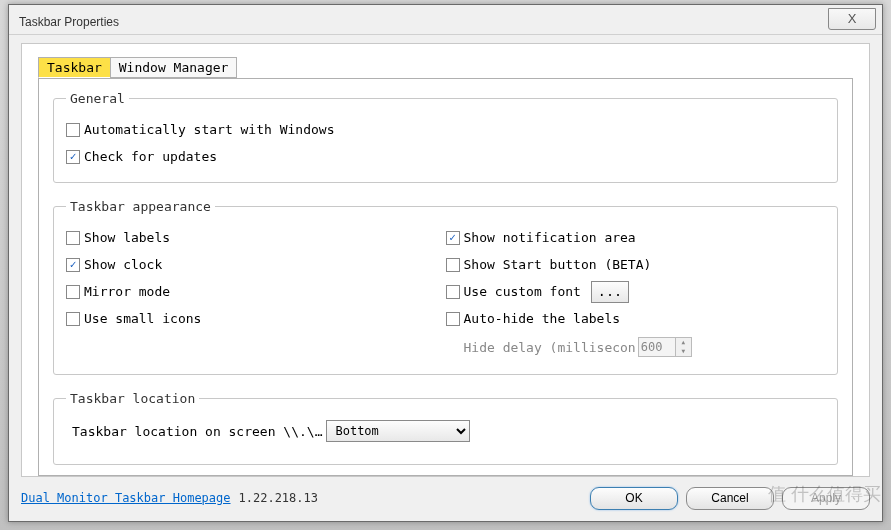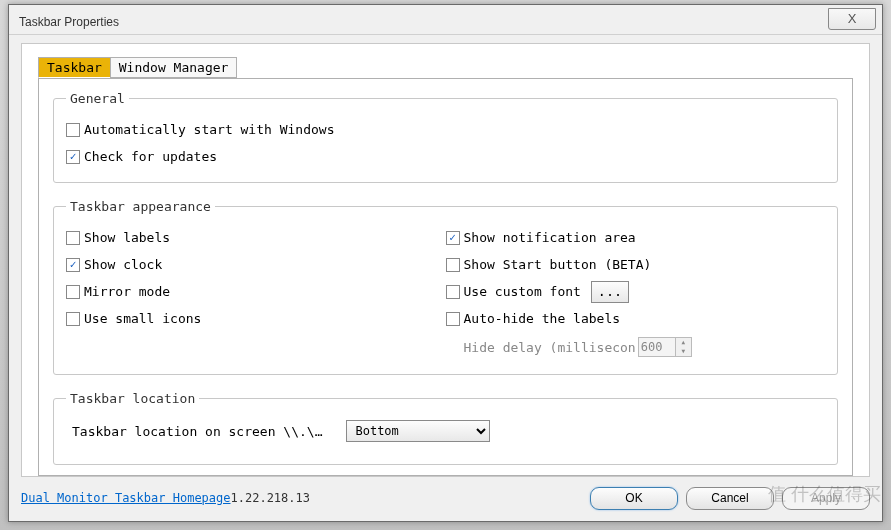--- a/index.html
+++ b/index.html
@@ -64,21 +64,21 @@
     }
     .tab {
       border: 1px solid #b0b0b0;
       padding: 2px 8px;
       font-size: 13px;
       cursor: pointer;
       background: #f8f8f8;
       margin-right: -1px;
     }
     .tab.active {
-      background: #eab308;
+      background: #fde047;
       border-bottom: 1px solid #fff;
     }
     .tab-body {
       border: 1px solid #b0b0b0;
       border-top: 1px solid #b0b0b0;
       padding: 12px 14px;
       background: #fff;
       height: 398px;
       margin-top: -1px;
     }
@@ -145,39 +145,39 @@
     }
     .spin .btns {
       width: 16px;
       border: 1px solid #bbb;
       border-left: none;
       display: flex;
       flex-direction: column;
       background: #f0f0f0;
     }
     .spin .btns div { flex:1; font-size:6px; line-height:8px; text-align:center; color:#888; cursor:pointer;}
-    .loc-row { display:flex; align-items:center; gap:24px; padding:4px 0 10px 6px;}
+    .loc-row { display:flex; align-items:center; gap:4px; padding:4px 0 10px 6px;}
     select.loc {
       width: 144px;
       height: 22px;
       border: 1px solid #8a8a8a;
       background: linear-gradient(to bottom,#fdfdfd,#e8e8e8);
       font-family: monospace;
       font-size: 12px;
       padding-left: 4px;
     }
     .footer {
       position: absolute;
       left: 12px; right: 12px; bottom: 10px;
       height: 26px;
       display: flex;
       align-items: center;
       justify-content: space-between;
     }
-    .footer-left { display:flex; align-items:baseline; gap:0;justify-content:center;}
+    .footer-left { display:flex; align-items:baseline; gap:8px;justify-content:center;}
     .link { color: #0066cc; text-decoration: underline; cursor:pointer; font-size:12px;}
     .version { font-size:12px; color:#333;}
     .footer-btns { display:flex; gap:8px;}
     .btn {
       width: 88px; height: 23px;
       border: 1px solid #8a8a8a;
       border-radius: 9px;
       background: linear-gradient(to bottom,#fdfdfd,#e4e4e4);
       font-size: 12px;
       cursor: pointer;

